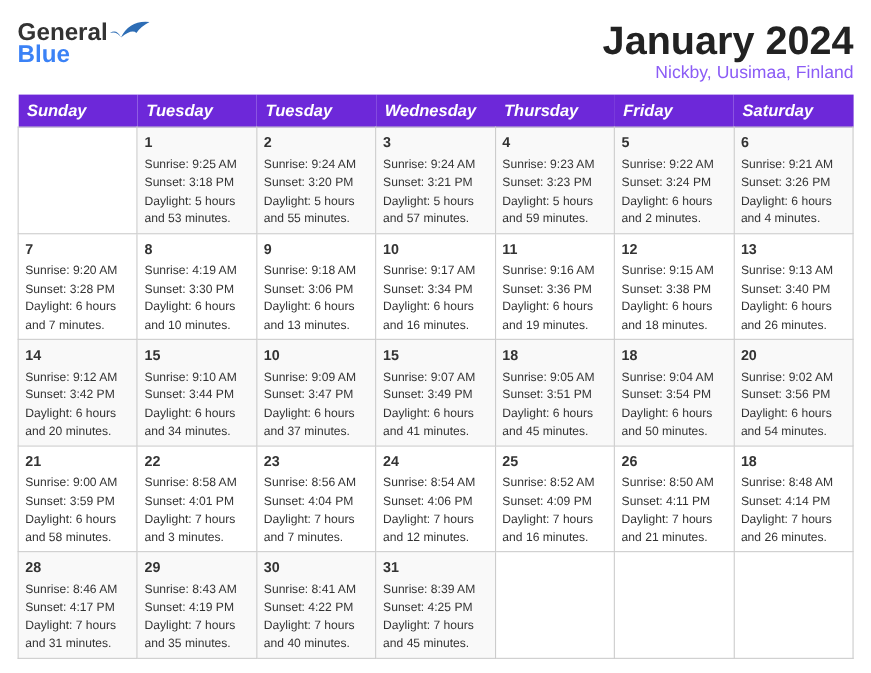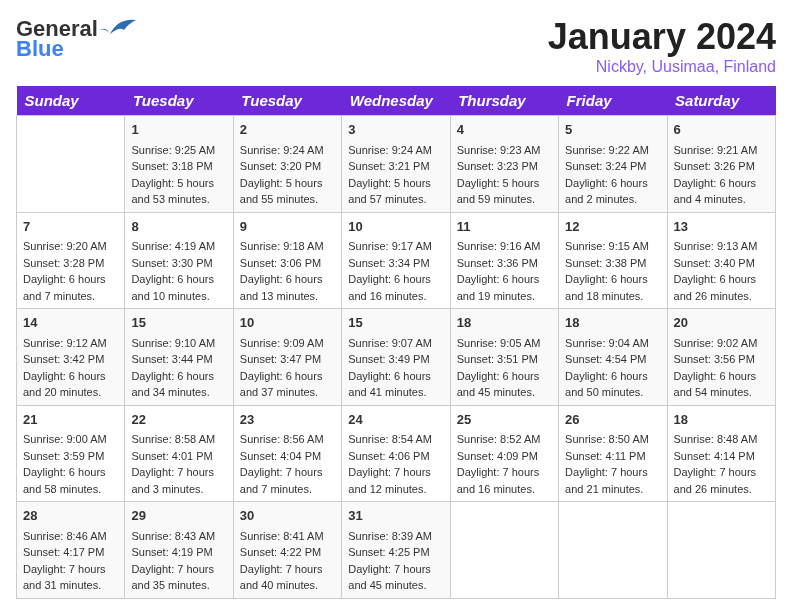--- a/index.html
+++ b/index.html
@@ -233,21 +233,21 @@
         <td>
           <span class="day-num">18</span>
           <div>Sunrise: 9:05 AM</div>
           <div>Sunset: 3:51 PM</div>
           <div>Daylight: 6 hours</div>
           <div>and 45 minutes.</div>
         </td>
         <td>
           <span class="day-num">18</span>
           <div>Sunrise: 9:04 AM</div>
-          <div>Sunset: 4:54 PM</div>
+          <div>Sunset: 3:54 PM</div>
           <div>Daylight: 6 hours</div>
           <div>and 50 minutes.</div>
         </td>
         <td>
           <span class="day-num">20</span>
           <div>Sunrise: 9:02 AM</div>
           <div>Sunset: 3:56 PM</div>
           <div>Daylight: 6 hours</div>
           <div>and 54 minutes.</div>
         </td>

